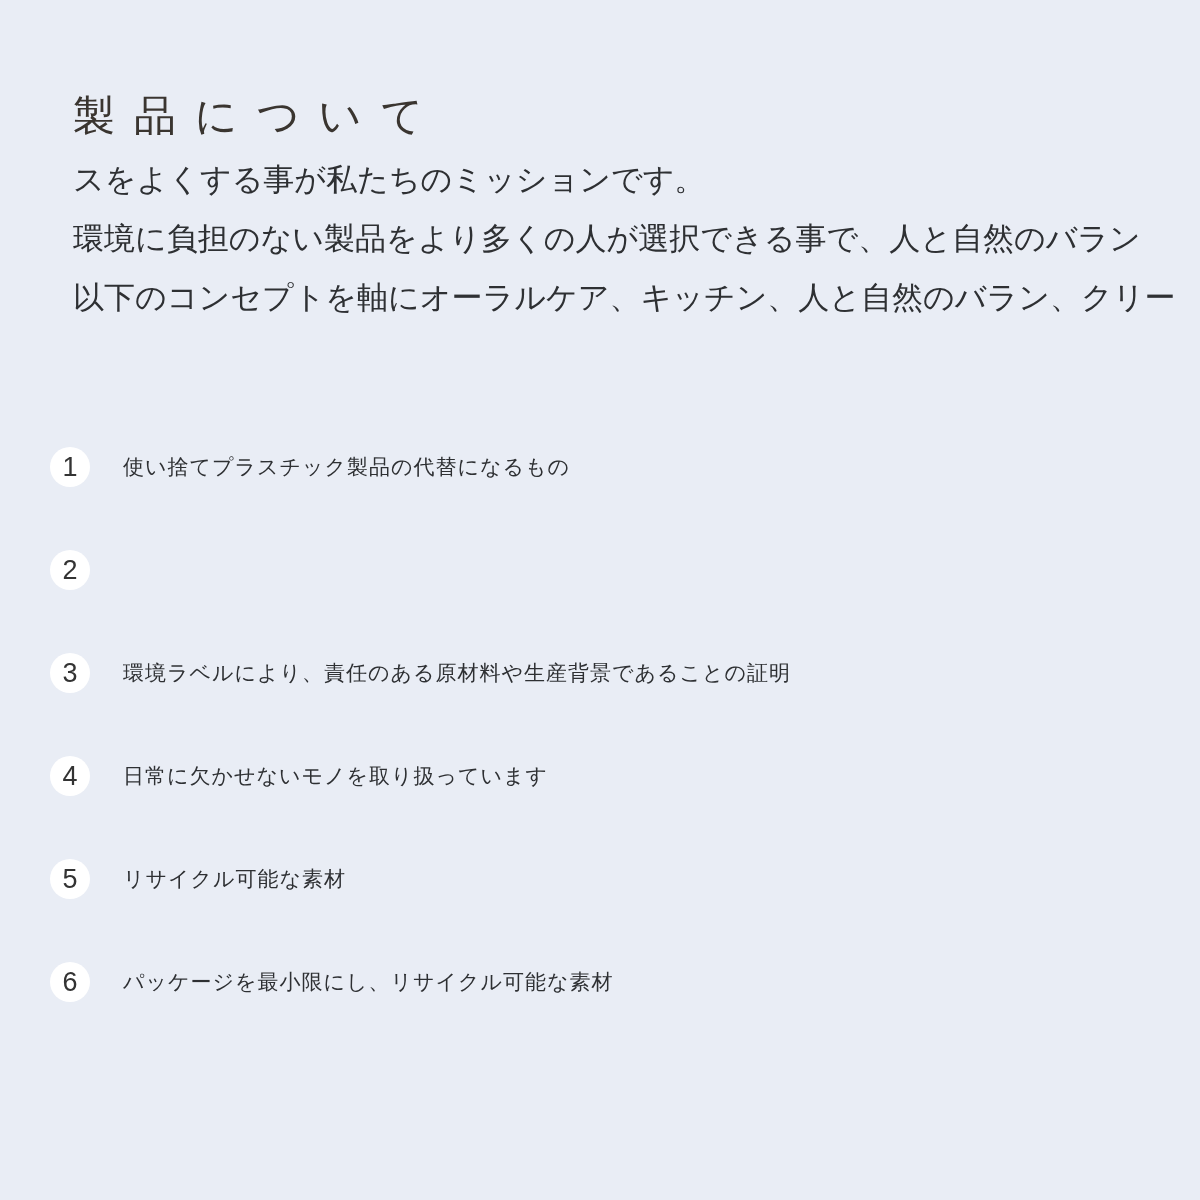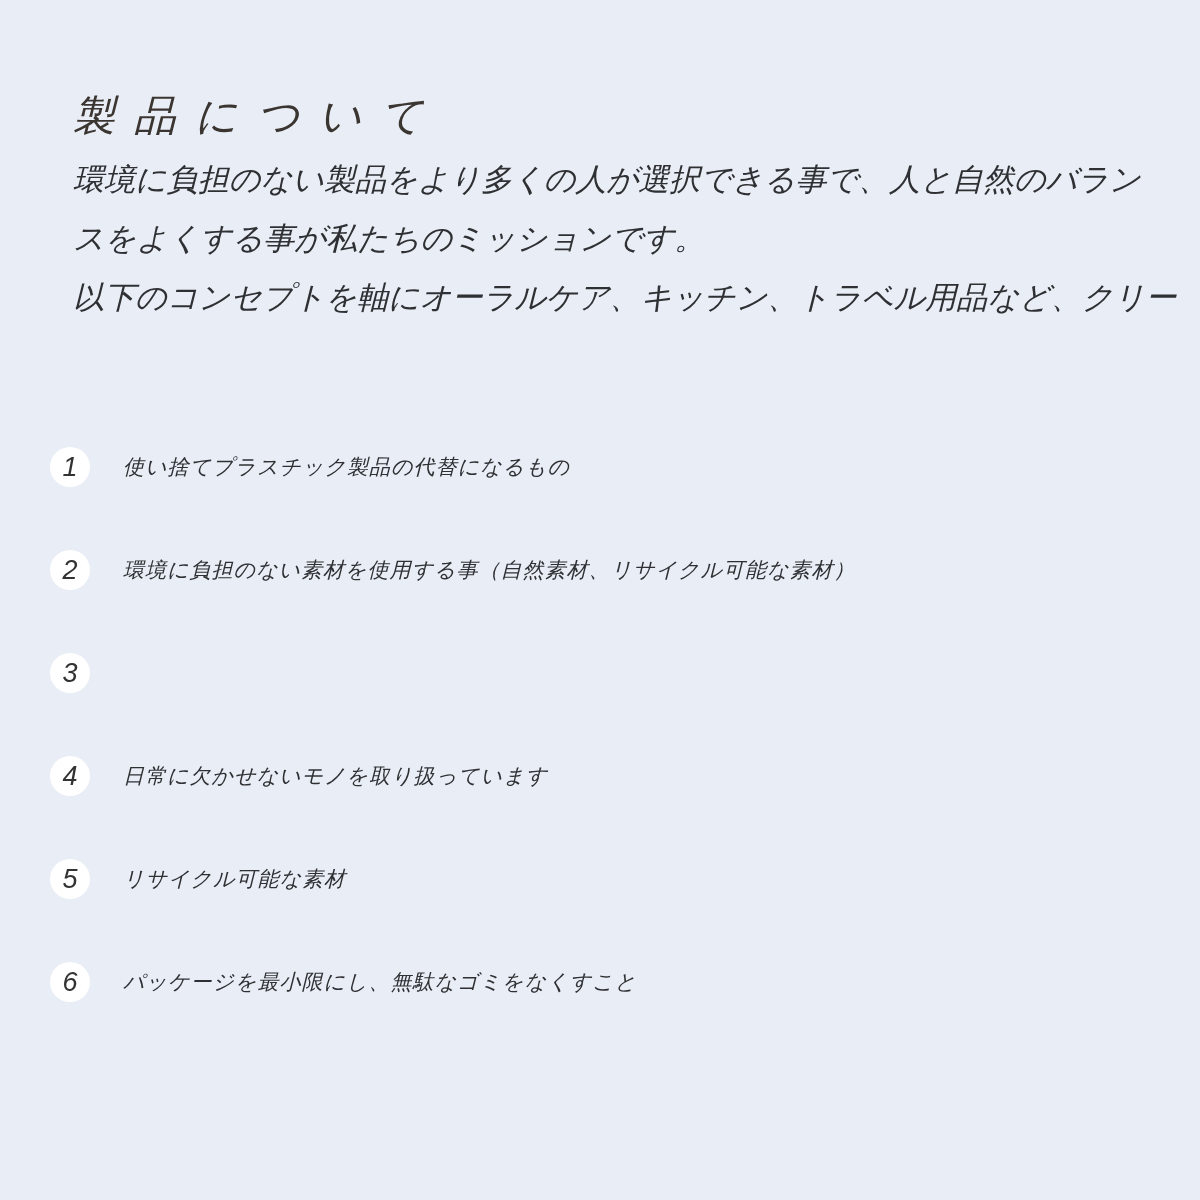--- a/index.html
+++ b/index.html
@@ -10,21 +10,20 @@
     width: 1200px;
     height: 1200px;
     background: #e9edf5;
     font-family: "Liberation Sans", "DejaVu Sans", sans-serif;
     color: #2e3033;
     overflow: hidden;
   }
   .content {
     padding: 95px 60px 0 73px;
     box-sizing: border-box;
-    font-style: italic;
   }
   .section-title {
     margin: 0;
     font-size: 42px;
     font-weight: 400;
     line-height: 1;
     letter-spacing: 0.45em;
     color: #3a3530;
   }
   .intro {
@@ -69,50 +68,50 @@
   }
 </style>
 </head>
 <body>
 
 <main class="content">
 
   <h1 class="section-title">製品について</h1>
 
   <div class="intro">
+    <div class="intro-line">スをよくする事が私たちのミッションです。</div>
     <div class="intro-line">環境に負担のない製品をより多くの人が選択できる事で、人と自然のバラン</div>
-    <div class="intro-line">スをよくする事が私たちのミッションです。</div>
-    <div class="intro-line">以下のコンセプトを軸にオーラルケア、キッチン、トラベル用品など、クリー</div>
+    <div class="intro-line">以下のコンセプトを軸にオーラルケア、キッチン、人と自然のバラン、クリー</div>
   </div>
 
   <div class="concept-list">
 
     <div class="concept-item">
       <div class="concept-number">1</div>
       <div class="concept-text">使い捨てプラスチック製品の代替になるもの</div>
     </div>
 
     <div class="concept-item">
       <div class="concept-number">2</div>
-      <div class="concept-text">環境に負担のない素材を使用する事（自然素材、リサイクル可能な素材）</div>
     </div>
 
     <div class="concept-item">
       <div class="concept-number">3</div>
+      <div class="concept-text">環境ラベルにより、責任のある原材料や生産背景であることの証明</div>
     </div>
 
     <div class="concept-item">
       <div class="concept-number">4</div>
       <div class="concept-text">日常に欠かせないモノを取り扱っています</div>
     </div>
 
     <div class="concept-item">
       <div class="concept-number">5</div>
       <div class="concept-text">リサイクル可能な素材</div>
     </div>
 
     <div class="concept-item">
       <div class="concept-number">6</div>
-      <div class="concept-text">パッケージを最小限にし、無駄なゴミをなくすこと</div>
+      <div class="concept-text">パッケージを最小限にし、リサイクル可能な素材</div>
     </div>
 
   </div>
 </main>
 
 </body></html>

